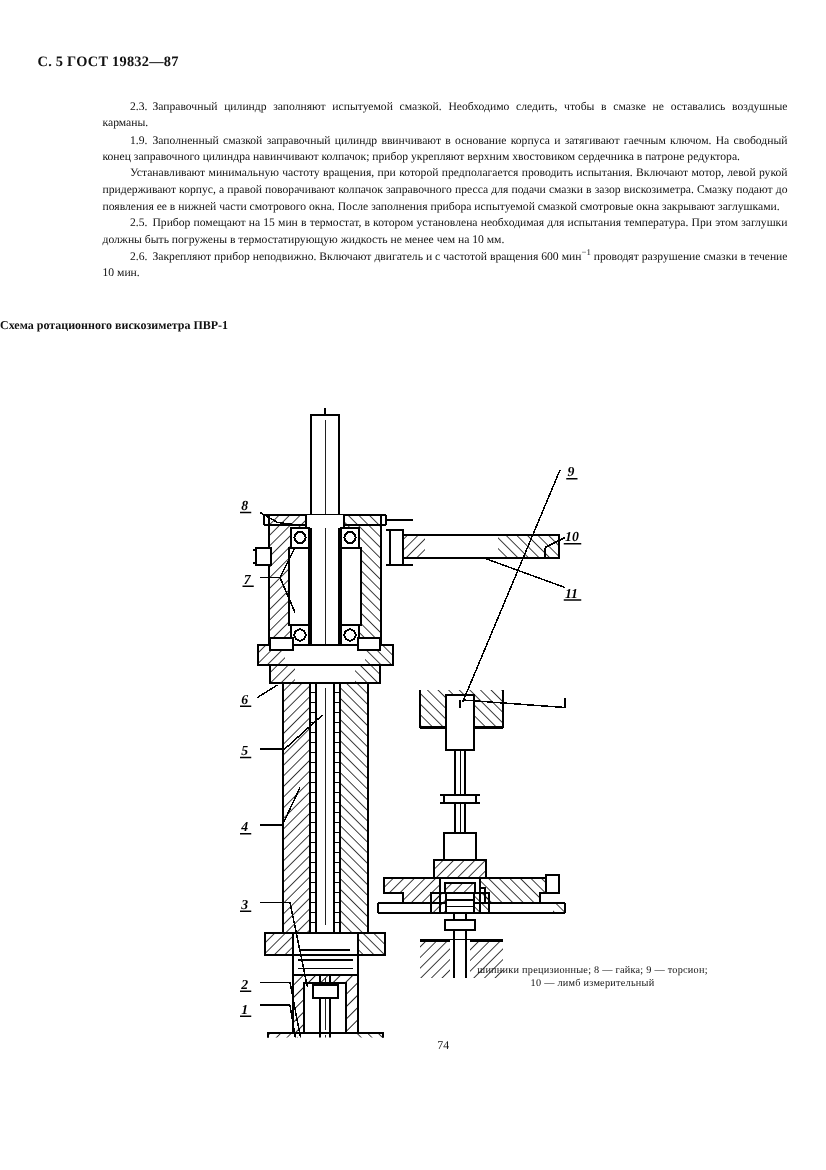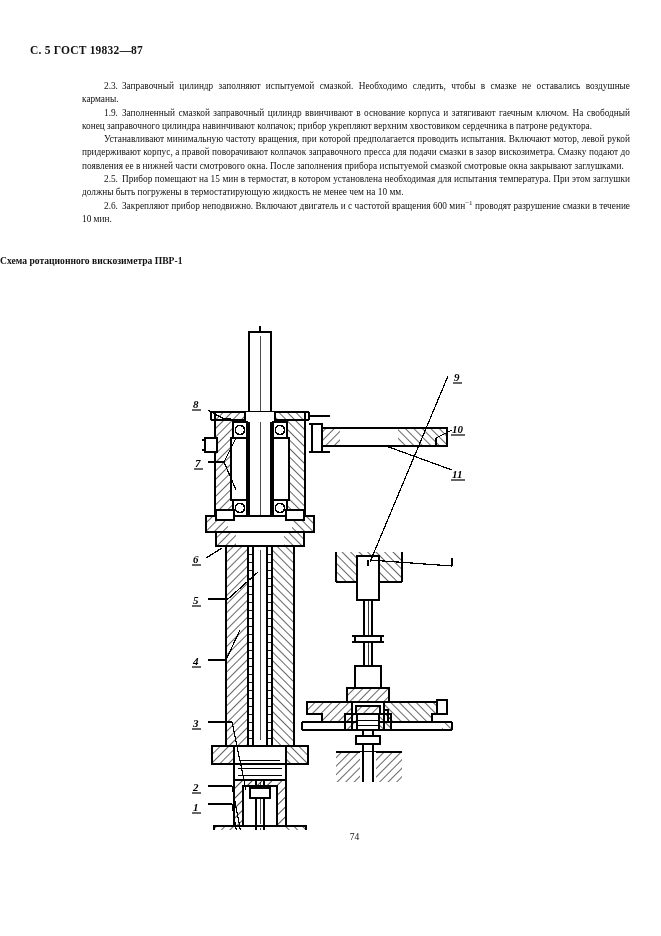--- a/index.html
+++ b/index.html
@@ -513,17 +513,19 @@
           <line x1="192" y1="140" x2="201" y2="140"></line>
           <line x1="453" y1="113" x2="462" y2="113"></line>
           <line x1="451" y1="165" x2="465" y2="165"></line>
           <line x1="451" y1="210" x2="465" y2="210"></line>
         </g>
       </g>
     </svg>
   </div>
 
   <div class="legend">
+    <span class="ln">шипники  прецизионные;    8 — гайка;    9 — торсион;</span>
+    <span class="ln">10 — лимб измерительный</span>
   </div>
 
   <div class="page-number">74</div>
 
 </div>
 
 </body></html>

